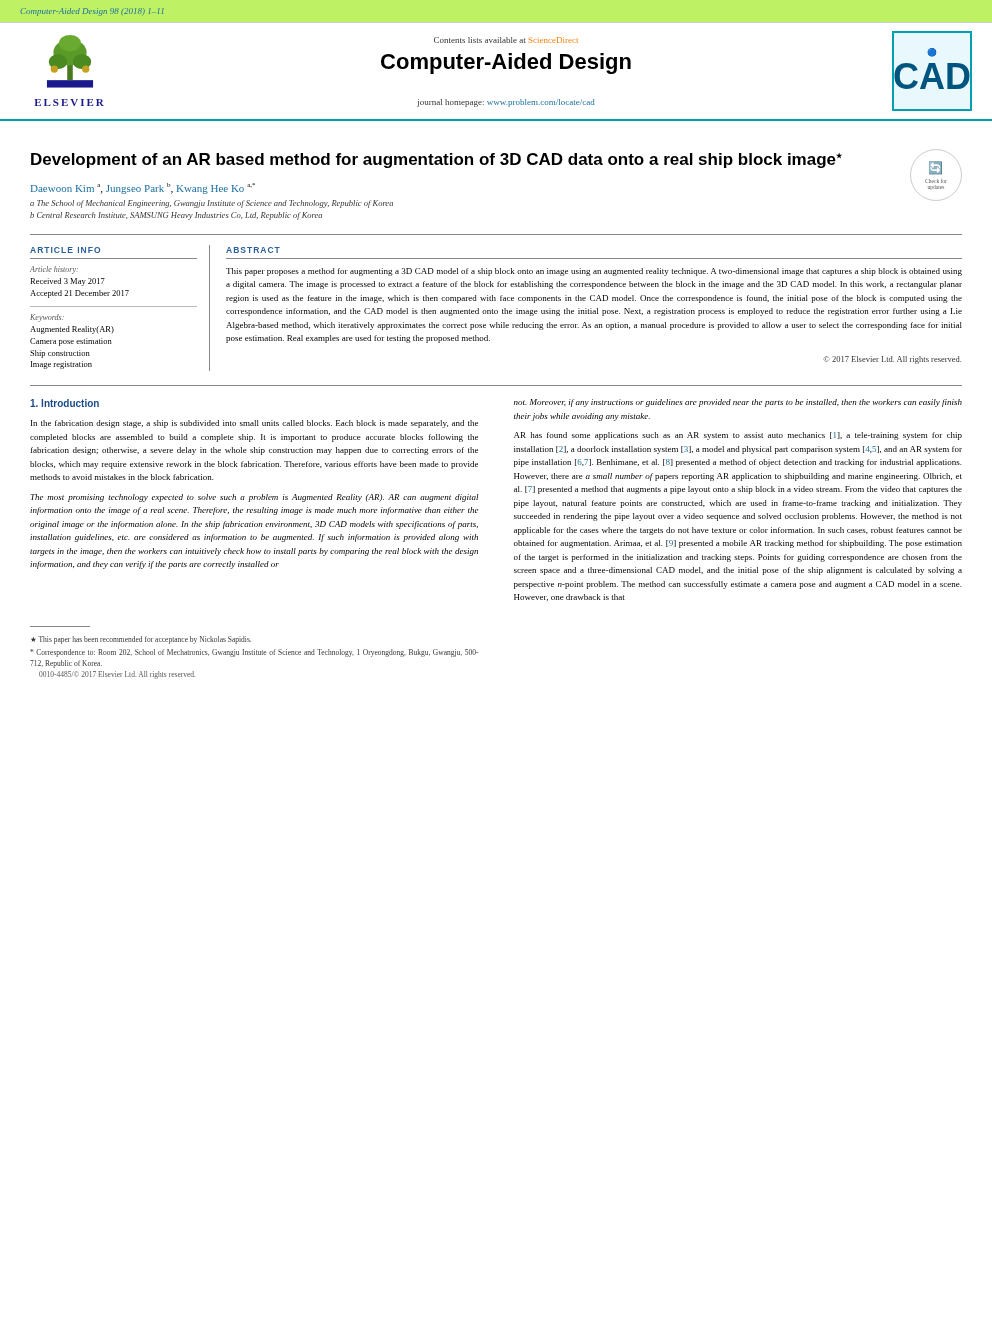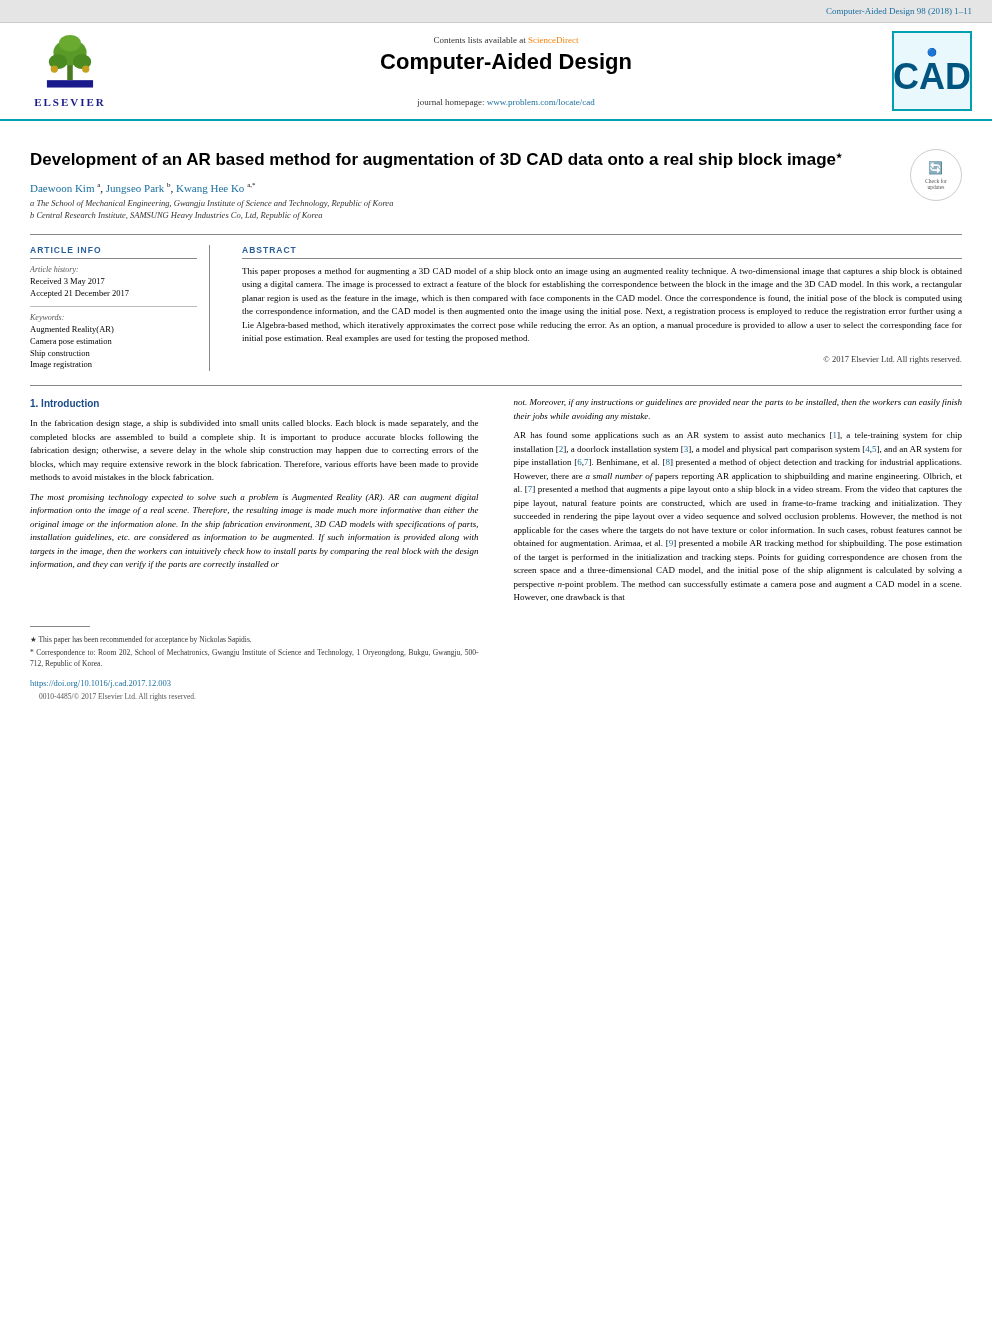--- a/index.html
+++ b/index.html
@@ -7,26 +7,27 @@
       background: #fff;
       font-family: 'Times New Roman', Times, serif;
       font-size: 9.5px;
       color: #000;
       width: 992px;
       min-height: 1323px;
     }
 
     
     .journal-top-bar {
-      background: #e5e5e5;
+      background: #bef264;
       border-bottom: 1px solid #ccc;
       padding: 6px 20px;
-      text-align: right;
+      text-align: left;
       font-size: 9px;
       color: #1a6fa0;
+      font-style: italic;
     }
 
     
     .journal-header {
       display: flex;
       align-items: center;
       justify-content: space-between;
       padding: 8px 20px;
       border-bottom: 2px solid #00a0b0;
     }
@@ -170,21 +171,21 @@
 
     .h-divider-thin {
       border: none;
       border-top: 0.5px solid #bbb;
       margin: 6px 0;
     }
 
     
     .two-col {
       display: flex;
-      gap: 32px;
+      gap: 16px;
       margin-bottom: 14px;
     }
 
     .article-info-col {
       width: 180px;
       flex-shrink: 0;
       border-right: 1px solid #888;
       padding-right: 12px;
     }
 
@@ -428,25 +429,20 @@
       <div class="section-heading">1. Introduction</div>
 
       <div class="body-para">In the fabrication design stage, a ship is subdivided into small units called blocks. Each block is made separately, and the completed blocks are assembled to build a complete ship. It is important to produce accurate blocks following the fabrication design; otherwise, a severe delay in the whole ship construction may happen due to correcting errors of the blocks, which may require extensive rework in the block fabrication. Therefore, various efforts have been made to provide methods to avoid mistakes in the block fabrication.</div>
 
       <div class="body-para-italic">The most promising technology expected to solve such a problem is Augmented Reality (AR). AR can augment digital information onto the image of a real scene. Therefore, the resulting image is made much more informative than either the original image or the information alone. In the ship fabrication environment, 3D CAD models with specifications of parts, installation guidelines, etc. are considered as information to be augmented. If such information is provided along with targets in the image, then the workers can intuitively check how to install parts by comparing the real block with the design information, and they can verify if the parts are correctly installed or</div>
 
       <div style="margin-top: auto; padding-top: 40px;">
         <hr class="footnote-divider">
         <div class="footnote-text">★ This paper has been recommended for acceptance by Nickolas Sapidis.</div>
         <div class="footnote-text" style="margin-top:3px;">* Correspondence to: Room 202, School of Mechatronics, Gwangju Institute of Science and Technology, 1 Oryeongdong, Bukgu, Gwangju, 500-712, Republic of Korea.</div>
-        <div style="margin-top:8px;">
-          <a class="doi-link" href="#">
-            <span>https://doi.org/10.1016/j.cad.2017.12.003</span>
-          </a>
-        </div>
         <div class="issn-text">0010-4485/© 2017 Elsevier Ltd. All rights reserved.</div>
       </div>
     </div>
 
     <div class="body-col">
       <div class="body-para-italic">not. Moreover, if any instructions or guidelines are provided near the parts to be installed, then the workers can easily finish their jobs while avoiding any mistake.</div>
 
       <div class="body-para">
         AR has found some applications such as an AR system to assist auto mechanics [<a class="ref-link" href="#">1</a>], a tele-training system for chip installation [<a class="ref-link" href="#">2</a>], a doorlock installation system [<a class="ref-link" href="#">3</a>], a model and physical part comparison system [<a class="ref-link" href="#">4</a>,<a class="ref-link" href="#">5</a>], and an AR system for pipe installation [<a class="ref-link" href="#">6</a>,<a class="ref-link" href="#">7</a>]. Benhimane, et al. [<a class="ref-link" href="#">8</a>] presented a method of object detection and tracking for industrial applications. However, there are <span class="small-italic">a small number of</span> papers reporting AR application to shipbuilding and marine engineering. Olbrich, et al. [<a class="ref-link" href="#">7</a>] presented a method that augments a pipe layout onto a ship block in a video stream. From the video that captures the pipe layout, natural feature points are constructed, which are used in frame-to-frame tracking and initialization. They succeeded in rendering the pipe layout over a video sequence and solved occlusion problems. However, the method is not applicable for the cases where the targets do not have texture or color information. In such cases, robust features cannot be obtained for augmentation. Arimaa, et al. [<a class="ref-link" href="#">9</a>] presented a mobile AR tracking method for shipbuilding. The pose estimation of the target is performed in the initialization and tracking steps. Points for guiding correspondence are chosen from the screen space and a three-dimensional CAD model, and the initial pose of the ship alignment is calculated by solving a perspective <span class="small-italic">n</span>-point problem. The method can successfully estimate a camera pose and augment a CAD model in a scene. However, one drawback is that
       </div>

